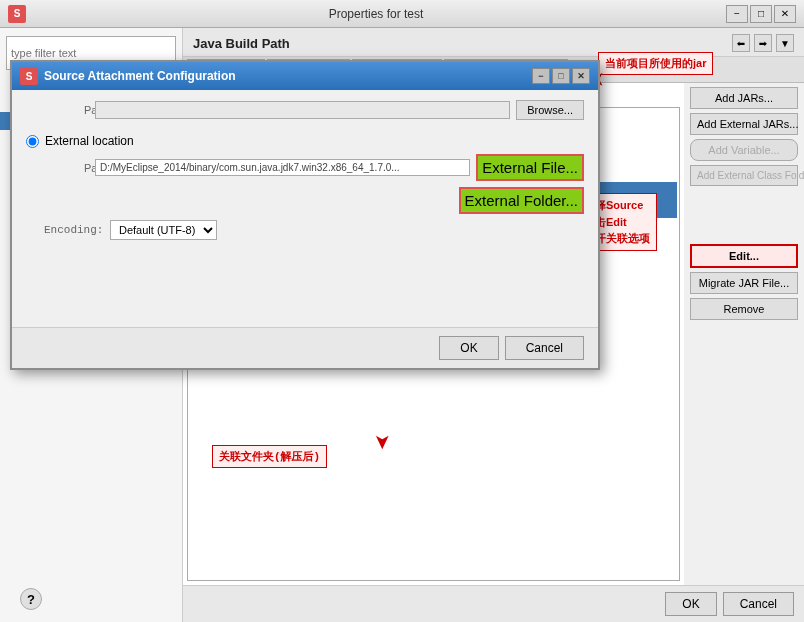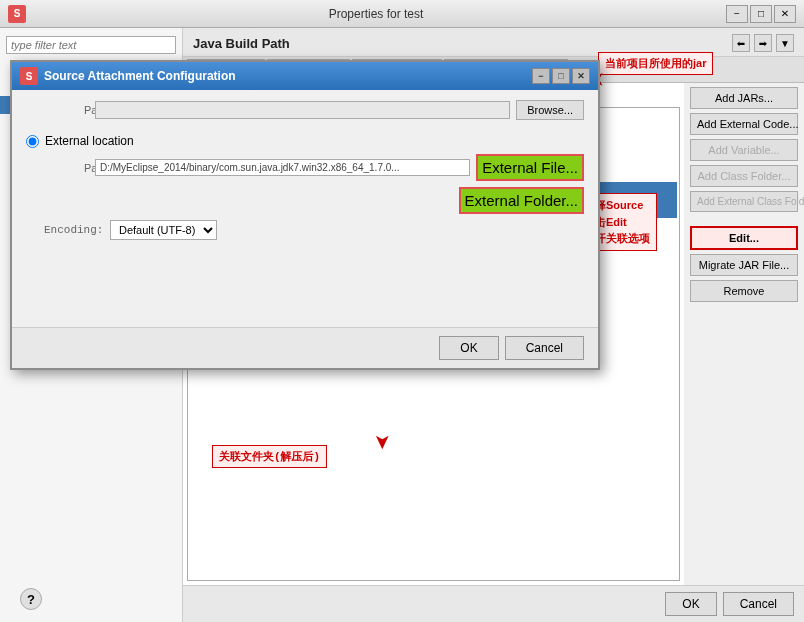--- a/index.html
+++ b/index.html
@@ -34,26 +34,25 @@
     .sidebar {
       width: 183px;
       background: #f5f5f5;
       border-right: 1px solid #ccc;
       padding: 4px 0;
       flex-shrink: 0;
     }
     .filter-box {
       margin: 4px 6px 6px;
       width: calc(100% - 12px);
-      padding: 2px 4px;
+      padding: 10px 4px;
       border: 1px solid #aaa;
       background: #fff;
       color: #999;
       font-size: 11px;
-      font-style: italic;
     }
     .sidebar-item {
       padding: 2px 6px 2px 12px;
       cursor: pointer;
       display: flex;
       align-items: center;
       gap: 4px;
       color: #333;
     }
     .sidebar-item.selected { background: #3d7ab5; color: #fff; }
@@ -143,21 +142,21 @@
     }
     .right-btn {
       padding: 4px 6px;
       border: 1px solid #aaa;
       background: #e0e0e0;
       cursor: pointer;
       text-align: center;
       font-size: 11px;
       white-space: nowrap;
     }
-    .right-btn.highlighted { border: 2px solid #e05050; background: #ffe0e0; }
+    .right-btn.highlighted { border: 2px solid #e05050; background: #ffe0e0; margin-top: 44px; }
 
     .main-body {
       display: flex;
       flex: 1;
       overflow: hidden;
     }
 
     
     .bottom-buttons {
       border-top: 1px solid #ccc;
@@ -389,23 +388,22 @@
           </div>
           <div class="tree-item" style="padding-left:24px;">
             <span class="tree-icon">📄</span>
             <span>Native library location: (None)</span>
           </div>
         </div>
       </div>
 
       <div class="right-buttons">
         <div class="right-btn">Add JARs...</div>
-        <div class="right-btn">Add External Code...</div>
-        <div class="right-btn" style="color:#aaa;">Add Variable...</div>
-        <div class="right-btn" style="color:#aaa;">Add Class Folder...</div>
+        <div class="right-btn">Add External JARs...</div>
+        <div class="right-btn" style="color:#aaa;border-radius:8px;">Add Variable...</div>
         <div class="right-btn" style="font-size:10px;color:#aaa;">Add External Class Folder...</div>
         <div class="separator"></div>
         <div class="right-btn highlighted" style="border:2px solid #cc0000;background:#ffe8e8;font-weight:bold;">Edit...</div>
         <div class="right-btn">Migrate JAR File...</div>
         <div class="right-btn">Remove</div>
       </div>
     </div>
 
     <div class="bottom-buttons">
       <div class="bottom-btn">OK</div>

